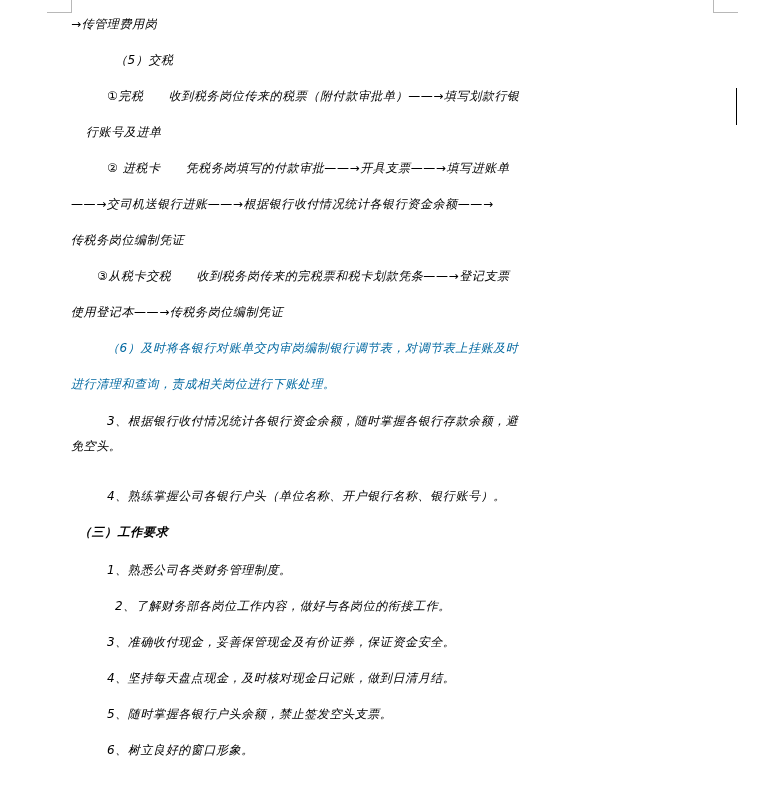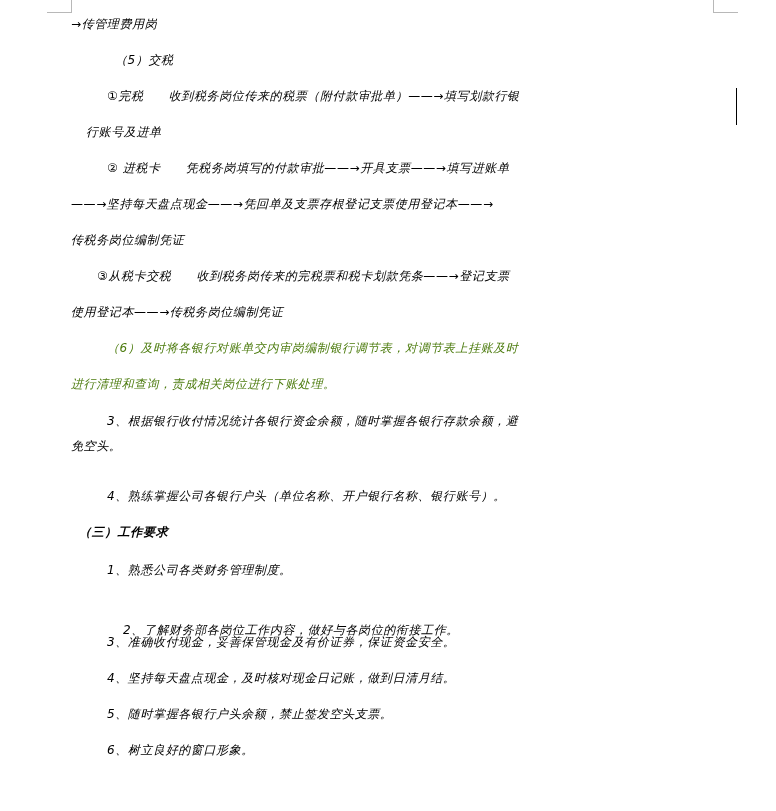--- a/index.html
+++ b/index.html
@@ -11,48 +11,48 @@
   .corner { position: absolute; border-color: #b8b8b8; border-style: solid; width: 24px; height: 12px; }
   .corner.tl { left: 47px; top: 0; border-width: 0 1px 1px 0; }
   .corner.tr { left: 713px; top: 0; border-width: 0 0 1px 1px; }
   .page { position: absolute; left: 71px; top: 0; width: 645px; }
   .line {
     position: absolute; left: 0; white-space: nowrap;
     font-size: 12px; line-height: 20px; height: 20px;
     letter-spacing: 0.6px;
     font-style: italic;
   }
-  .line.red { color: #4d7c0f; }
+  .line.red { color: #0369a1; }
   .line.heading { font-weight: bold; font-family: "DejaVu Serif", serif; letter-spacing: 0.8px; }
   .cursor {
     position: absolute; left: 665px; top: 88px; width: 1px; height: 37px; background: #000;
   }
 </style>
 </head>
 <body>
 
 <div class="corner tl"></div>
 <div class="corner tr"></div>
 
 <div class="page" id="page">
   <div class="line" style="top: 14px; left: 0px;">→传管理费用岗</div>
   <div class="line" style="top: 50px; left: 36px; margin-left: 8px;">（5）交税</div>
   <div class="line" style="top: 86px; left: 36px;">①完税　　收到税务岗位传来的税票（附付款审批单）——→填写划款行银</div>
   <div class="line" style="top: 122px; left: 0px; margin-left: 15px;">行账号及进单</div>
   <div class="line" style="top: 158px; left: 36px;">② 进税卡　　凭税务岗填写的付款审批——→开具支票——→填写进账单</div>
-  <div class="line" style="top: 194px; left: 0px;">——→坚持每天盘点现金——→凭回单及支票存根登记支票使用登记本——→</div>
+  <div class="line" style="top: 194px; left: 0px;">——→交司机送银行进账——→根据银行收付情况统计各银行资金余额——→</div>
   <div class="line" style="top: 230px; left: 0px;">传税务岗位编制凭证</div>
   <div class="line" style="top: 266px; left: 26px;">③从税卡交税　　收到税务岗传来的完税票和税卡划款凭条——→登记支票</div>
   <div class="line" style="top: 302px; left: 0px; text-align: center;">使用登记本——→传税务岗位编制凭证</div>
   <div class="line red" style="top: 338px; left: 36px;">（6）及时将各银行对账单交内审岗编制银行调节表，对调节表上挂账及时</div>
   <div class="line red" style="top: 374px; left: 0px;">进行清理和查询，责成相关岗位进行下账处理。</div>
   <div class="line" style="top: 411px; left: 36px;">3、根据银行收付情况统计各银行资金余额，随时掌握各银行存款余额，避</div>
   <div class="line" style="top: 436px; left: 0px; text-align: right;">免空头。</div>
   <div class="line" style="top: 486px; left: 36px;">4、熟练掌握公司各银行户头（单位名称、开户银行名称、银行账号）。</div>
   <div class="line heading" style="top: 522px; left: 8px;">（三）工作要求</div>
   <div class="line" style="top: 560px; left: 36px;">1、熟悉公司各类财务管理制度。</div>
-  <div class="line" style="top: 596px; left: 52px; margin-top: 24px;">2、了解财务部各岗位工作内容，做好与各岗位的衔接工作。</div>
+  <div class="line" style="top: 596px; left: 44px;">2、了解财务部各岗位工作内容，做好与各岗位的衔接工作。</div>
   <div class="line" style="top: 632px; left: 36px;">3、准确收付现金，妥善保管现金及有价证券，保证资金安全。</div>
   <div class="line" style="top: 668px; left: 36px;">4、坚持每天盘点现金，及时核对现金日记账，做到日清月结。</div>
   <div class="line" style="top: 704px; left: 36px;">5、随时掌握各银行户头余额，禁止签发空头支票。</div>
   <div class="line" style="top: 740px; left: 36px;">6、树立良好的窗口形象。</div>
   <div class="cursor"></div>
 </div>
 
 </body></html>

